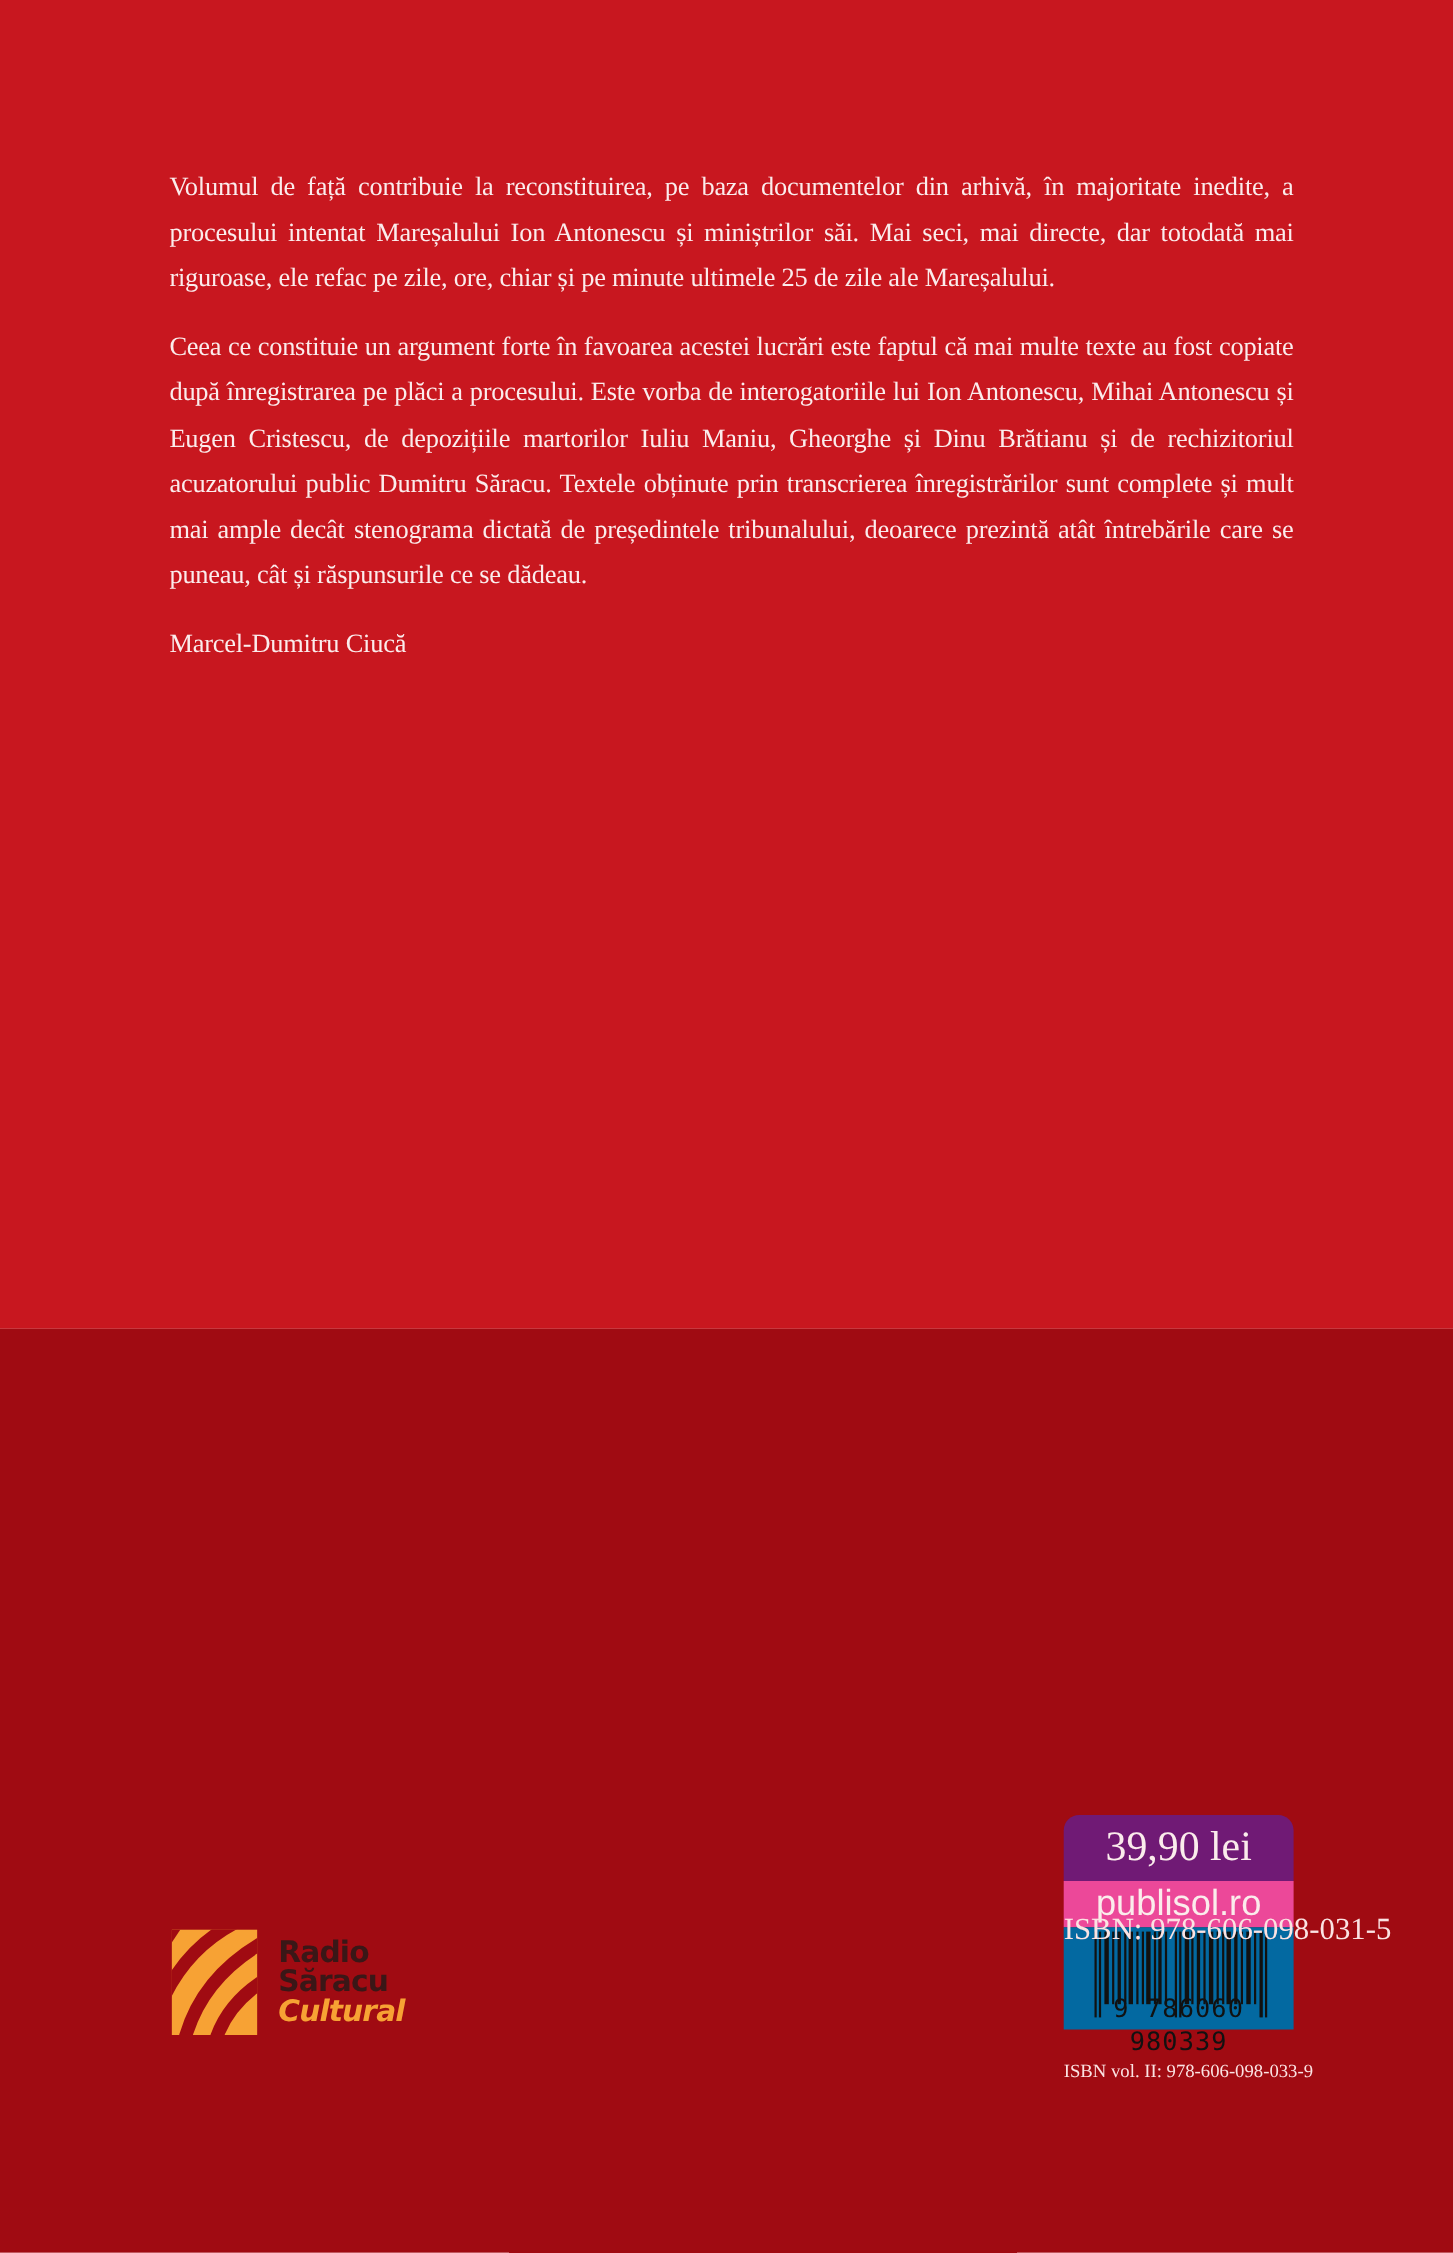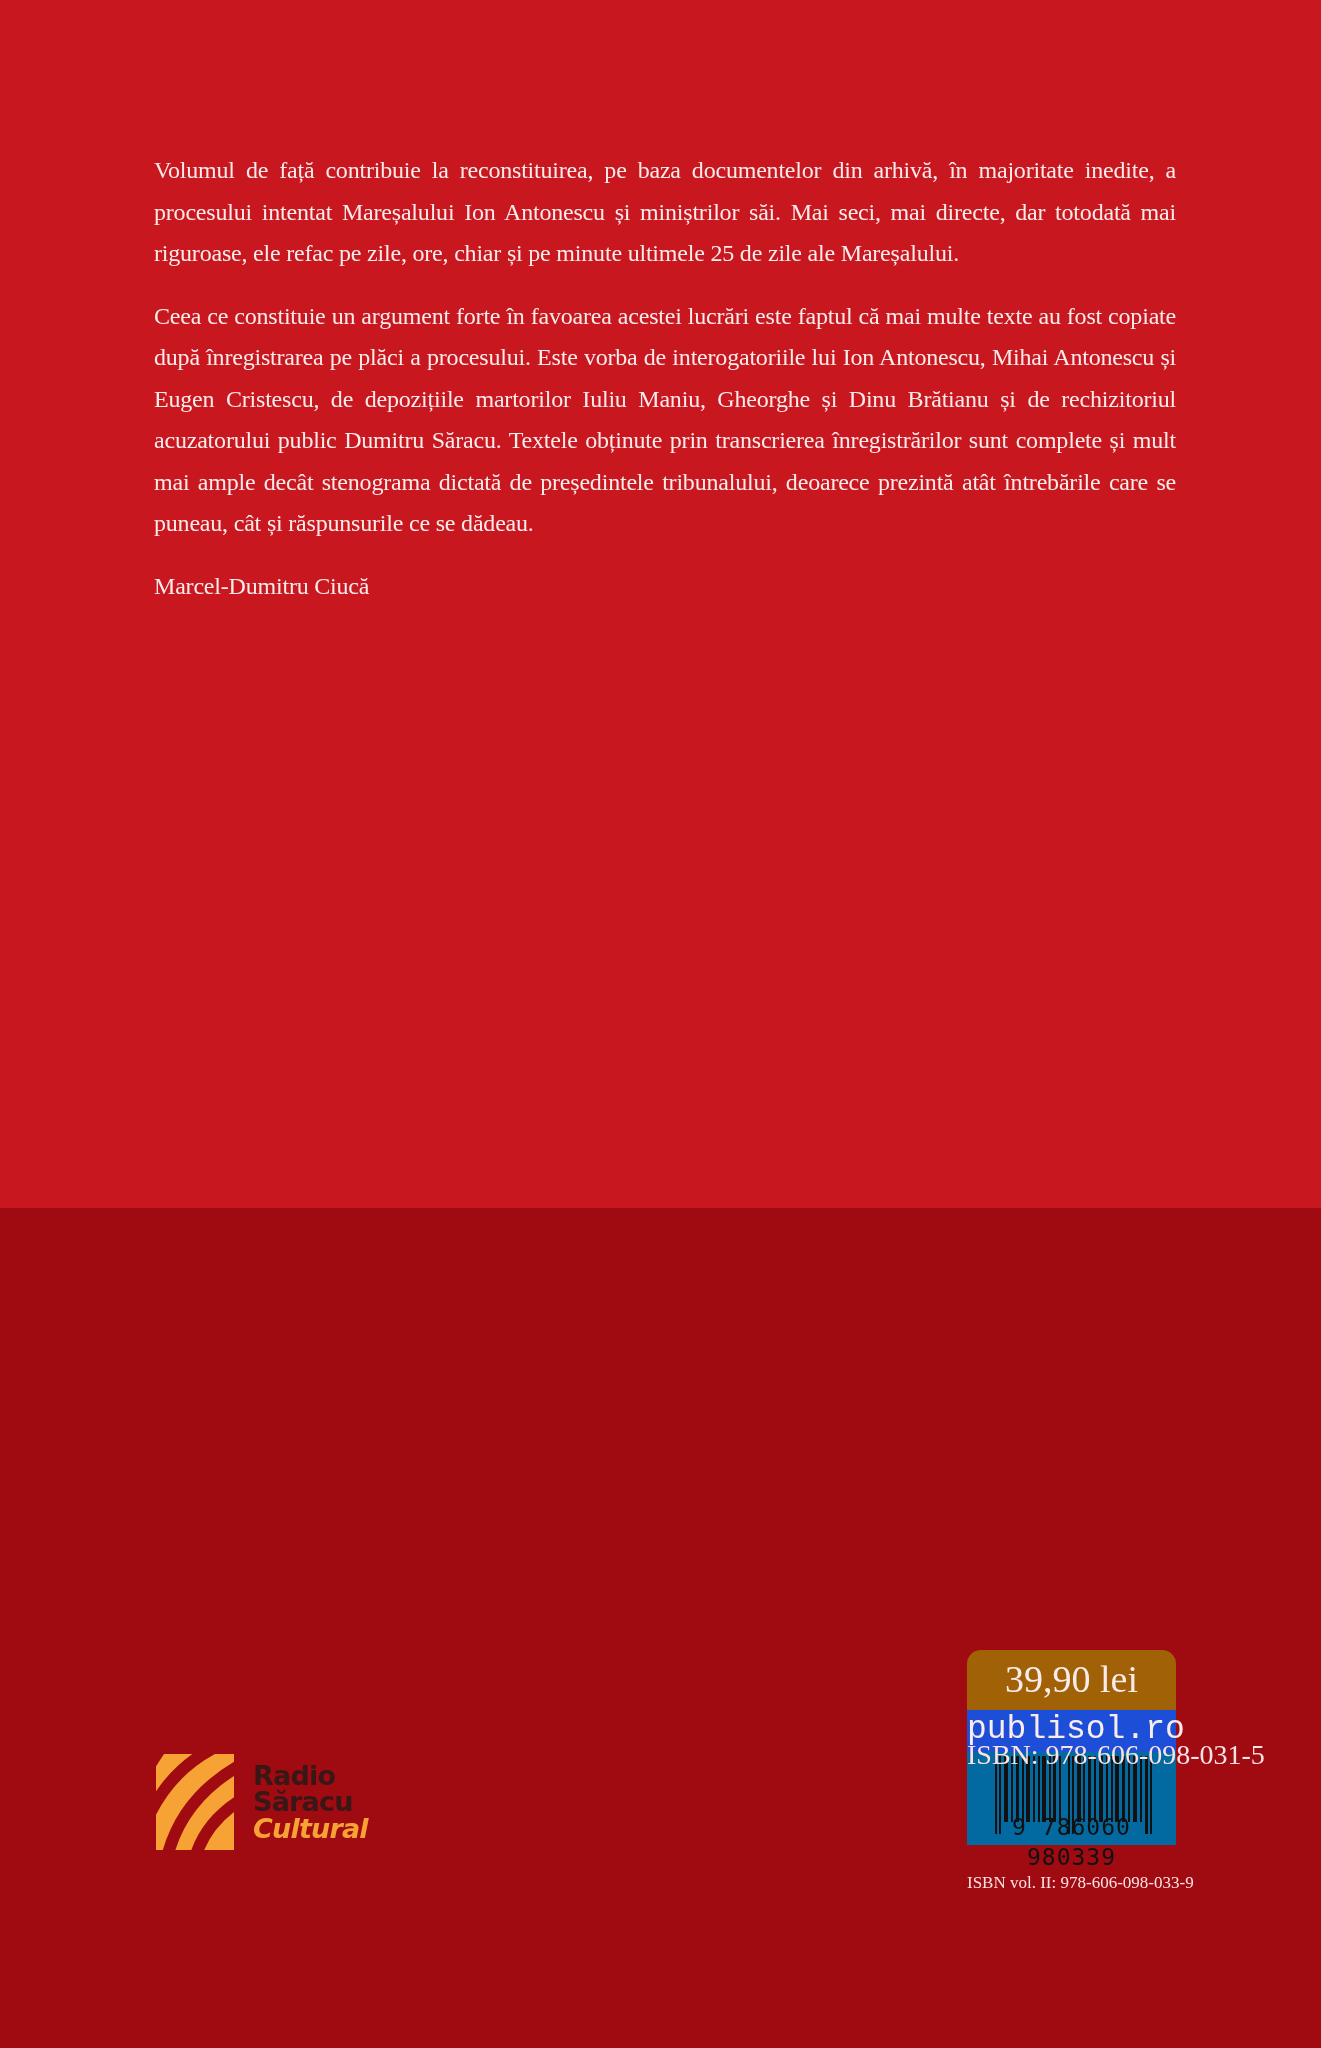--- a/index.html
+++ b/index.html
@@ -40,29 +40,29 @@
     font-weight: bold; font-size: 27px; line-height: 27px;
     letter-spacing: -0.8px;
   }
   .logo .l1 { top: 10px; color: #3a1717; }
   .logo .l2 { top: 36px; color: #3a1717; }
   .logo .l3 { top: 63px; color: #f7a234; font-style: italic; }
 
   
   .price-box {
     position: absolute; left: 967px; top: 1650px; width: 209px; height: 60px;
-    background: #a16207; border-radius: 14px 14px 0 0;
+    background: #701a75; border-radius: 14px 14px 0 0;
     color: #fbecec; text-align: center;
     font-family: "Liberation Serif", "DejaVu Serif", serif;
     font-size: 38px; line-height: 58px;
   }
   .site-band {
     position: absolute; left: 967px; top: 1710px; width: 209px; height: 42px;
-    background: #1d4ed8; color: #fbecec; text-align: center;
-    font-family: Liberation Mono, monospace;
+    background: #ec4899; color: #fbecec; text-align: center;
+    font-family: Liberation Sans, sans-serif;
     font-size: 33px; line-height: 40px;
   }
   .barcode {
     position: absolute; left: 967px; top: 1752px; width: 209px; height: 93px;
     background: #0369a1;
   }
   .barcode svg { position: absolute; left: 0; top: 0; }
   .barcode .digits {
     position: absolute; left: 0; top: 60px; width: 209px;
     font-family: "DejaVu Sans Mono", "Liberation Mono", monospace;

